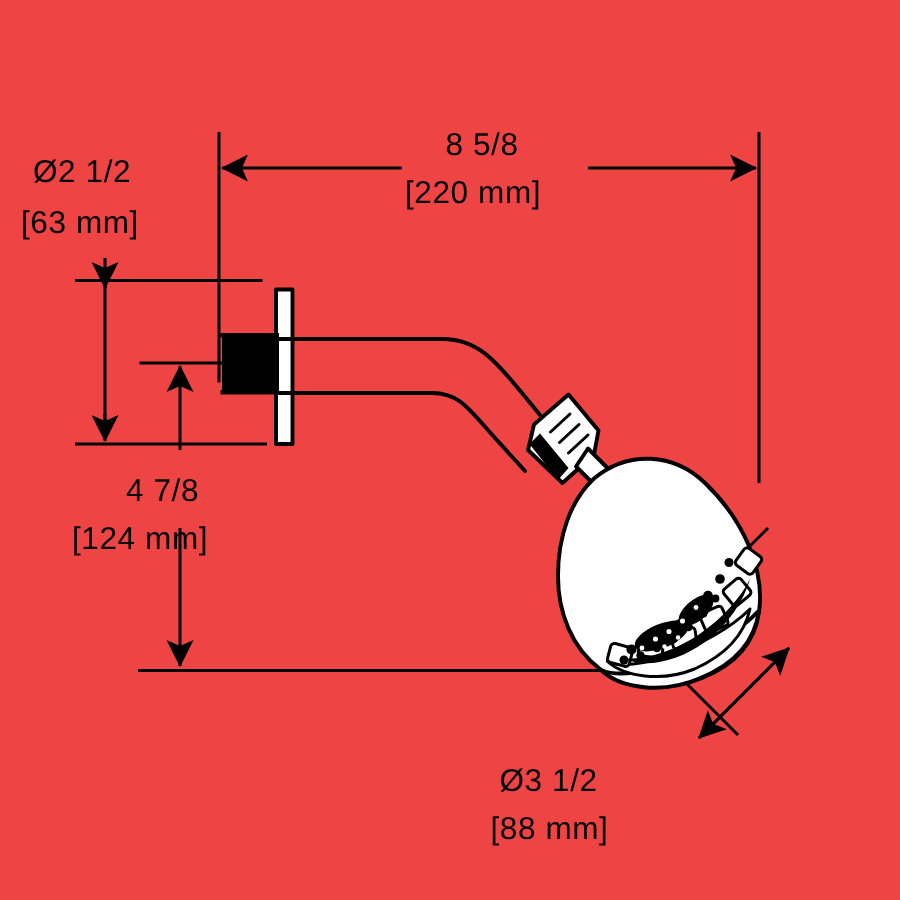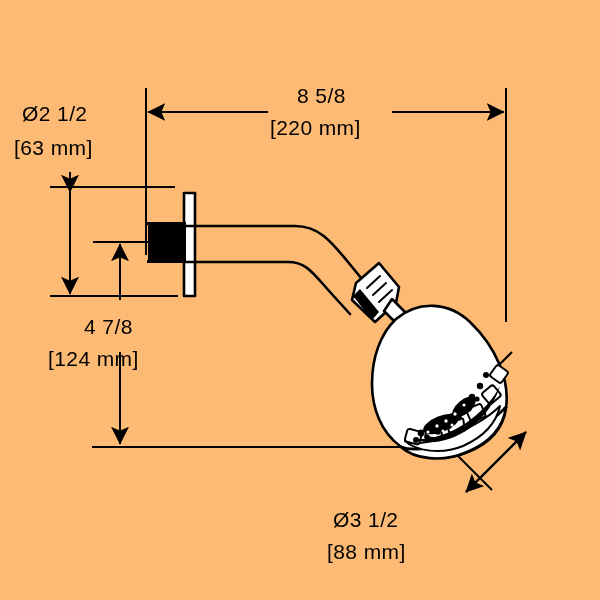--- a/index.html
+++ b/index.html
@@ -8,21 +8,21 @@
     padding: 0;
     background: #ffffff;
   }
   body {
     font-family: "Liberation Sans", sans-serif;
   }
   #drawing-root {
     position: relative;
     width: 600px;
     height: 600px;
-    background: #fdba74;
+    background: #ef4444;
     overflow: hidden;
   }
   #drawing-svg {
     position: absolute;
     top: 0;
     left: 0;
     width: 600px;
     height: 600px;
     display: block;
   }

